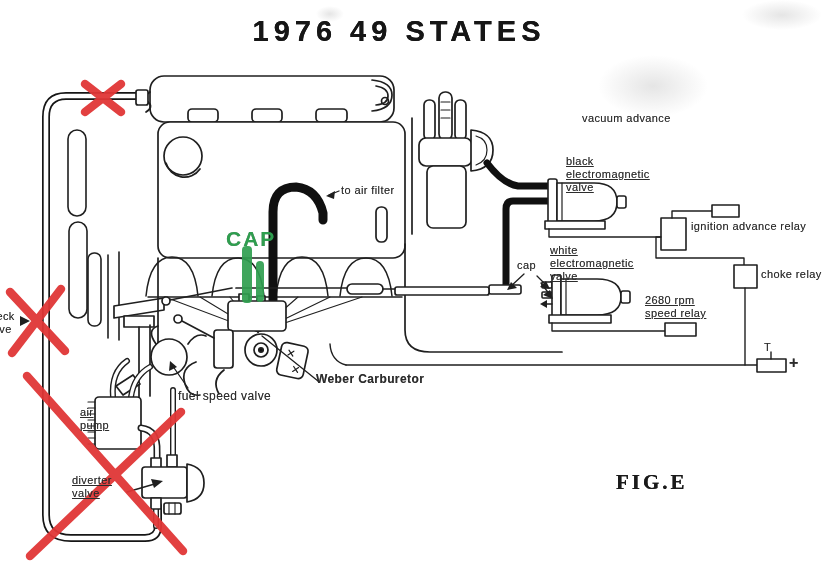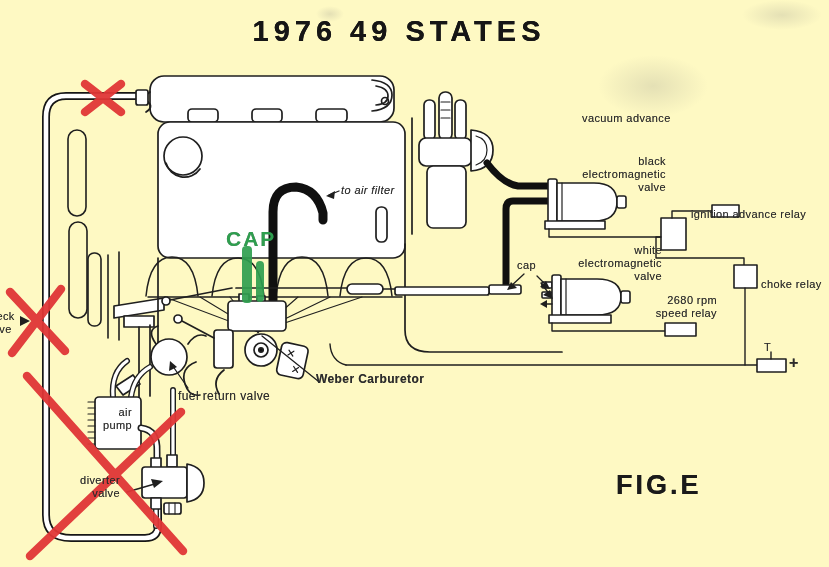--- a/index.html
+++ b/index.html
@@ -1,32 +1,33 @@
 <!DOCTYPE html>
 <html><head>
 <meta charset="utf-8">
 <style>
   html,body{margin:0;padding:0;background:#e8e8e8;}
   .page{
-    position:relative;width:829px;height:567px;background:#fef9c3;overflow:hidden;
+    position:relative;width:829px;height:567px;background:#ffffff;overflow:hidden;
     font-family:"Liberation Sans",sans-serif;color:#242424;
   }
   .page svg{position:absolute;left:0;top:0;}
   .lbl{
     position:absolute;font-size:11px;line-height:1.18;letter-spacing:.4px;
     white-space:pre-line;color:#2c2c2c;text-shadow:0 0 .4px rgba(40,40,40,.55);
   }
-  .center{text-align:right;}
+  .center{text-align:left;text-decoration:underline;}
   .title{
     font-size:29px;font-weight:bold;letter-spacing:5px;color:#161616;
     text-shadow:0 0 .6px #161616;white-space:nowrap;
   }
   .fig{
-    font-size:27px;font-weight:bold;letter-spacing:3px;color:#1a1a1a;
+    font-size:21px;font-weight:bold;letter-spacing:3px;color:#1a1a1a;
     text-shadow:0 0 .6px #1a1a1a;
+    font-family:Liberation Serif, serif;
   }
   .bold{font-weight:bold;}
   .green-note{
     font-size:21px;font-weight:bold;letter-spacing:2px;color:#2f9e4f;
   }
   .plus{font-size:16px;font-weight:bold;}
   .smudge{position:absolute;border-radius:50%;
     background:radial-gradient(closest-side,rgba(125,125,125,.20),rgba(125,125,125,0));}
 </style>
 </head>
@@ -232,43 +233,43 @@
   <div class="smudge" style="left:316px;top:6px;width:28px;height:16px;"></div>
 
   <div class="lbl title" style="left:238px;top:14px;width:322px;text-align:center;">1976 49 STATES</div>
 
   <div class="lbl" style="left:536px;top:112px;margin-left:46px;">vacuum advance</div>
 
   <div class="lbl center" style="left:566px;top:155px;width:100px;">black
 electromagnetic
 valve</div>
 
-  <div class="lbl" style="left:691px;top:208px;text-align:right;">ignition advance relay</div>
-
-  <div class="lbl" style="left:761px;top:268px;margin-top:10px;">choke relay</div>
+  <div class="lbl" style="left:691px;top:220px;text-align:right;">ignition advance relay</div>
+
+  <div class="lbl" style="left:761px;top:268px;">choke relay</div>
 
   <div class="lbl center" style="left:550px;top:244px;width:112px;">white
 electromagnetic
 valve</div>
 
   <div class="lbl center" style="left:645px;top:294px;width:72px;">2680 rpm
 speed relay</div>
 
   <div class="lbl" style="left:517px;top:259px;">cap</div>
 
-  <div class="lbl" style="left:341px;top:184px;font-style:italic;">to air filter</div>
+  <div class="lbl" style="left:341px;top:184px;">to air filter</div>
 
   <div class="lbl" style="left:-16px;top:310px;">check
 valve</div>
 
-  <div class="lbl" style="left:178px;top:389px;font-size:12px;">fuel return valve</div>
+  <div class="lbl" style="left:178px;top:389px;font-size:12px;">fuel speed valve</div>
 
   <div class="lbl bold" style="left:316px;top:372px;font-size:12px;">Weber Carburetor</div>
 
-  <div class="lbl center" style="left:96px;top:406px;width:36px;">air
+  <div class="lbl center" style="left:80px;top:406px;width:36px;">air
 pump</div>
 
   <div class="lbl center" style="left:72px;top:474px;width:48px;">diverter
 valve</div>
 
   <div class="lbl fig" style="left:616px;top:470px;">FIG.E</div>
 
   <div class="lbl green-note" style="left:226px;top:227px;">CAP</div>
 
   <div class="lbl plus" style="left:789px;top:354px;">+</div>

